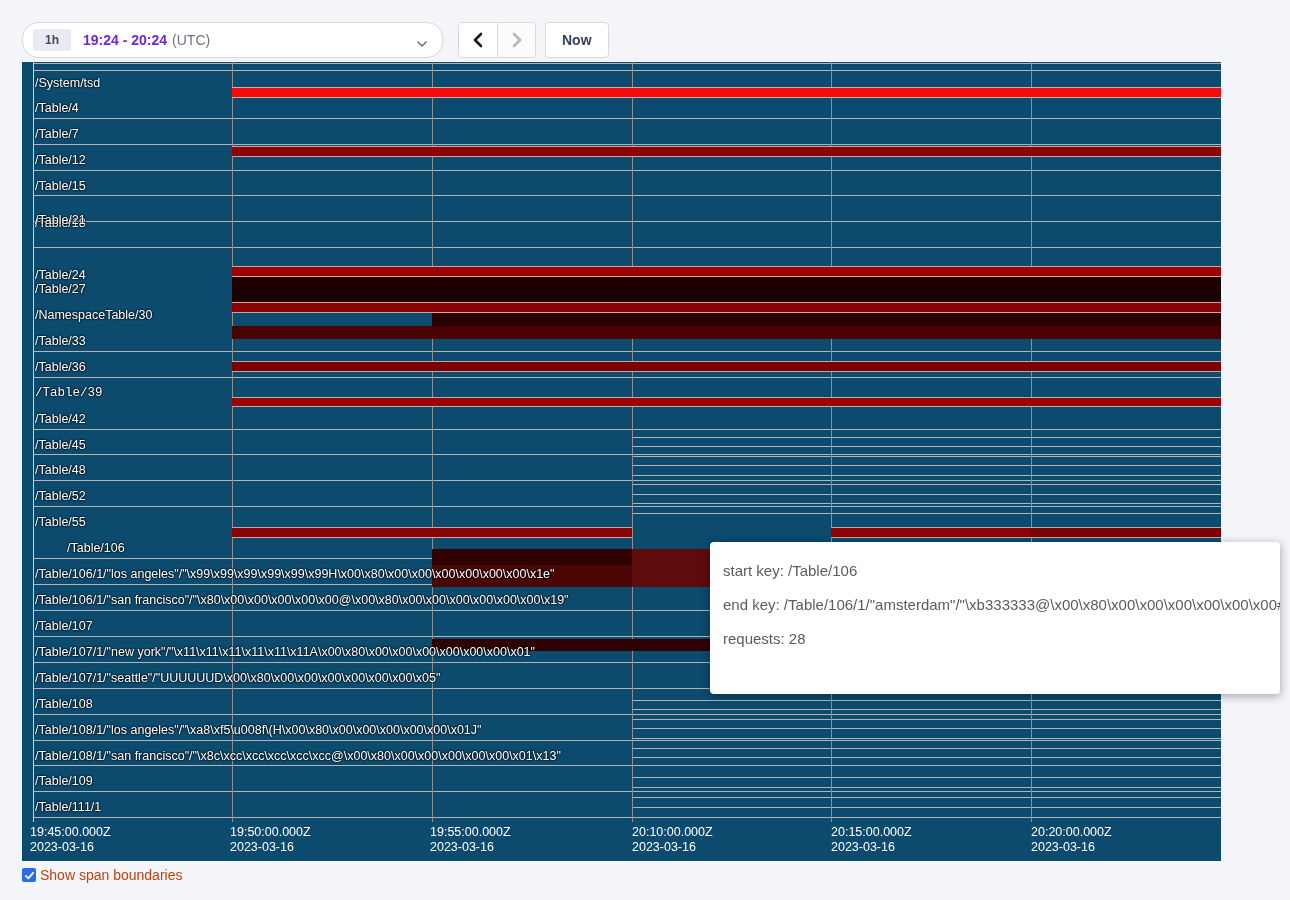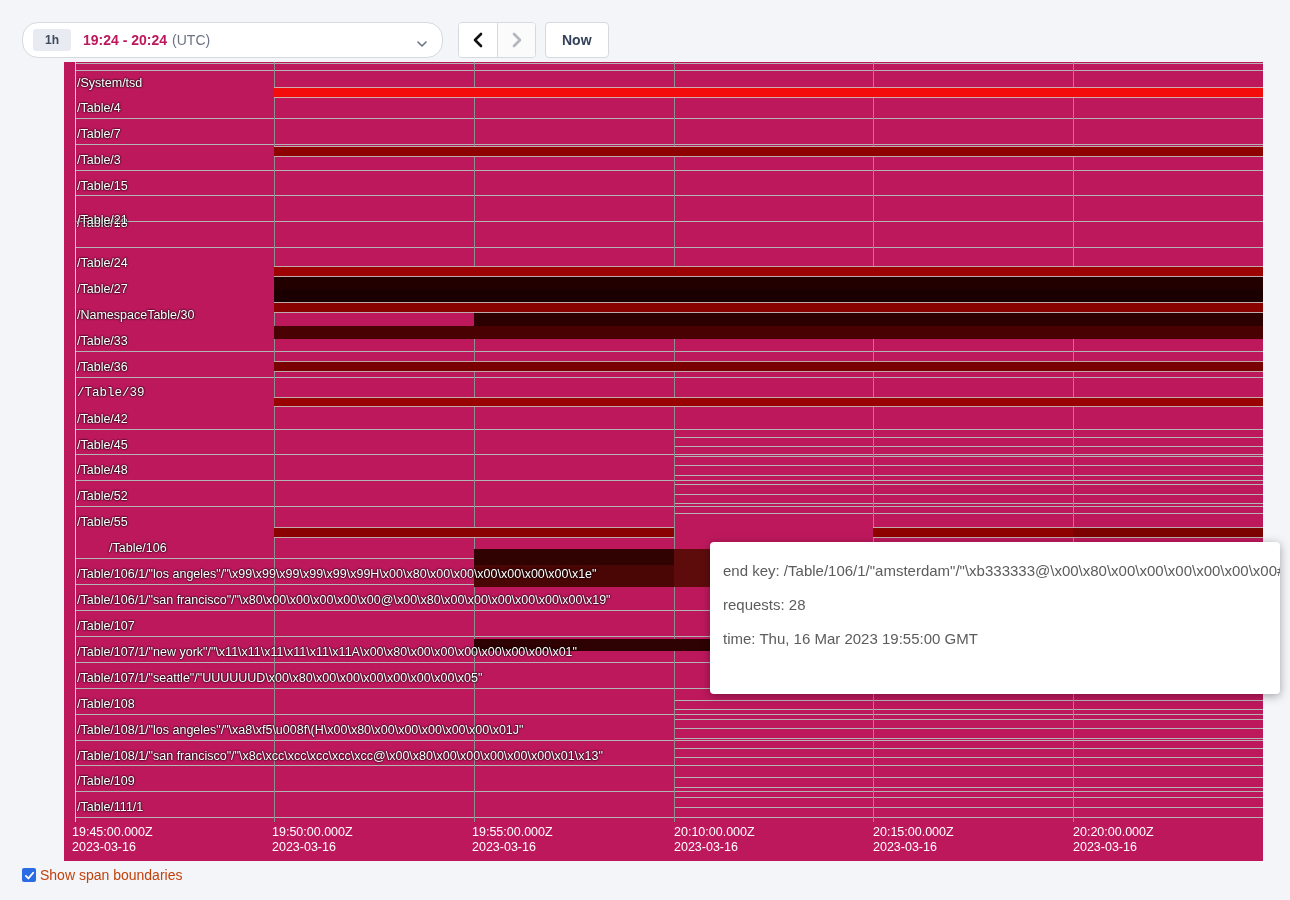--- a/index.html
+++ b/index.html
@@ -12,40 +12,40 @@
   .toolbar{position:absolute;left:0;top:0;width:1290px;height:62px;}
   .time-dropdown{
     position:absolute;left:22px;top:22px;width:421px;height:36px;
     background:#fff;border:1px solid #d5d9e0;border-radius:16px;
     display:flex;align-items:center;box-sizing:border-box;cursor:pointer;
   }
   .range-pill{
     margin-left:10px;background:#e8ebf1;color:#3f4a5c;font-size:12px;font-weight:700;
     padding:4px 12px;border-radius:3px;line-height:14px;
   }
-  .range-text{margin-left:12px;font-size:14px;font-weight:700;color:#be185d;}
+  .range-text{margin-left:12px;font-size:14px;font-weight:700;color:#6d28d9;}
   .range-suffix{margin-left:5px;font-size:14px;color:#6b7382;font-weight:400;}
   .dd-caret{position:absolute;right:14px;top:13px;}
   .nav-group{
     position:absolute;left:458px;top:22px;height:36px;display:flex;
     border:1px solid #d5d9e0;border-radius:4px;overflow:hidden;background:#fff;box-sizing:border-box;
   }
   .nav-btn{
     width:38px;height:100%;display:flex;align-items:center;justify-content:center;
     background:#fff;border:none;cursor:pointer;padding:0;
   }
   .nav-btn + .nav-btn{border-left:1px solid #d5d9e0;background:#fbfbfc;}
   .now-btn{
     position:absolute;left:545px;top:22px;height:36px;padding:0 16px;
     background:#fff;border:1px solid #d5d9e0;border-radius:4px;
     font-family:"Liberation Sans",sans-serif;font-size:14px;font-weight:700;color:#33415a;cursor:pointer;
   }
   
   .canvas{
-    position:absolute;left:22px;top:62px;width:1199px;height:799px;background:#be185d;margin-left:42px;
+    position:absolute;left:22px;top:62px;width:1199px;height:799px;background:#0c4a6e;
   }
   .rows-area{position:absolute;left:0;top:0;width:1199px;height:760px;overflow:hidden;}
   .hline{position:absolute;height:1px;background:#b4b4b4;}
   .vline{position:absolute;top:0;width:1px;height:760px;background:#8e8e8e;}
   .band{position:absolute;box-sizing:border-box;}
   .band.edged{border-top:1px solid rgba(200,200,200,.85);border-bottom:1px solid rgba(200,200,200,.85);}
   .rowlabel{
     position:absolute;left:13px;color:#fff;font-size:12.5px;line-height:14px;white-space:nowrap;
     text-shadow:0 0 2px #000, 0 0 2px #000;
   }
@@ -162,25 +162,25 @@
       <div class="band edged" style="top: 465px; left: 210px; width: 400px; height: 11px; background: rgb(138, 2, 2);"></div>
       <div class="band edged" style="top: 465px; left: 809px; width: 200px; height: 11px; background: rgb(142, 2, 2);"></div>
       <div class="band edged" style="top: 465px; left: 1009px; width: 190px; height: 11px; background: rgb(124, 2, 2);"></div>
       <div class="band" style="top: 487px; left: 410px; width: 200px; height: 16px; background: rgb(48, 2, 2);"></div>
       <div class="band" style="top: 503px; left: 410px; width: 200px; height: 22px; background: rgb(74, 5, 5);"></div>
       <div class="band" style="top: 487px; left: 610px; width: 78px; height: 38px; background: rgb(94, 11, 11);"></div>
       <div class="band" style="top: 577px; left: 410px; width: 278px; height: 12px; background: rgb(46, 2, 2);"></div>
       <div class="rowlabel" style="top: 14px;">/System/tsd</div>
       <div class="rowlabel" style="top: 39px;">/Table/4</div>
       <div class="rowlabel" style="top: 65px;">/Table/7</div>
-      <div class="rowlabel" style="top: 91px;">/Table/3</div>
+      <div class="rowlabel" style="top: 91px;">/Table/12</div>
       <div class="rowlabel" style="top: 117px;">/Table/15</div>
       <div class="rowlabel" style="top: 154px;">/Table/18</div>
       <div class="rowlabel" style="top: 151px; text-align: center;">/Table/21</div>
-      <div class="rowlabel" style="top: 194px;">/Table/24</div>
+      <div class="rowlabel" style="top: 206px;">/Table/24</div>
       <div class="rowlabel" style="top: 220px;">/Table/27</div>
       <div class="rowlabel" style="top: 246px;">/NamespaceTable/30</div>
       <div class="rowlabel" style="top: 272px;">/Table/33</div>
       <div class="rowlabel" style="top: 298px;">/Table/36</div>
       <div class="rowlabel" style="top: 324px; font-family: Liberation Mono, monospace;">/Table/39</div>
       <div class="rowlabel" style="top: 350px;">/Table/42</div>
       <div class="rowlabel" style="top: 376px;">/Table/45</div>
       <div class="rowlabel" style="top: 401px;">/Table/48</div>
       <div class="rowlabel" style="top: 427px;">/Table/52</div>
       <div class="rowlabel" style="top: 453px;">/Table/55</div>
@@ -218,23 +218,23 @@
         <div>2023-03-16</div>
       </div>
       <div class="tick" style="left: 1009px;">
         <div>20:20:00.000Z</div>
         <div>2023-03-16</div>
       </div>
     </div>
 </div>
 
 <div class="tooltip">
+  <div>start key: /Table/106</div>
   <div>end key: /Table/106/1/"amsterdam"/"\xb333333@\x00\x80\x00\x00\x00\x00\x00\x00#"</div>
   <div>requests: 28</div>
-  <div>time: Thu, 16 Mar 2023 19:55:00 GMT</div>
 </div>
 
 <div class="footer">
   <span class="checkbox">
     <svg width="11" height="11" viewBox="0 0 12 12">
         <polyline points="2,6.5 4.8,9.2 10,3" fill="none" stroke="#ffffff" stroke-width="2" stroke-linecap="round" stroke-linejoin="round"></polyline>
       </svg>
   </span>
   <span class="checkbox-label">Show span boundaries</span>
 </div>

